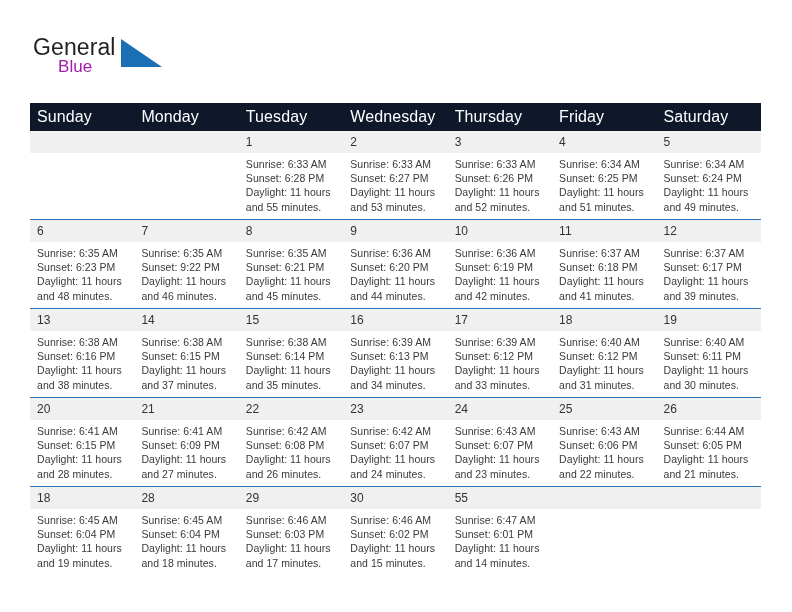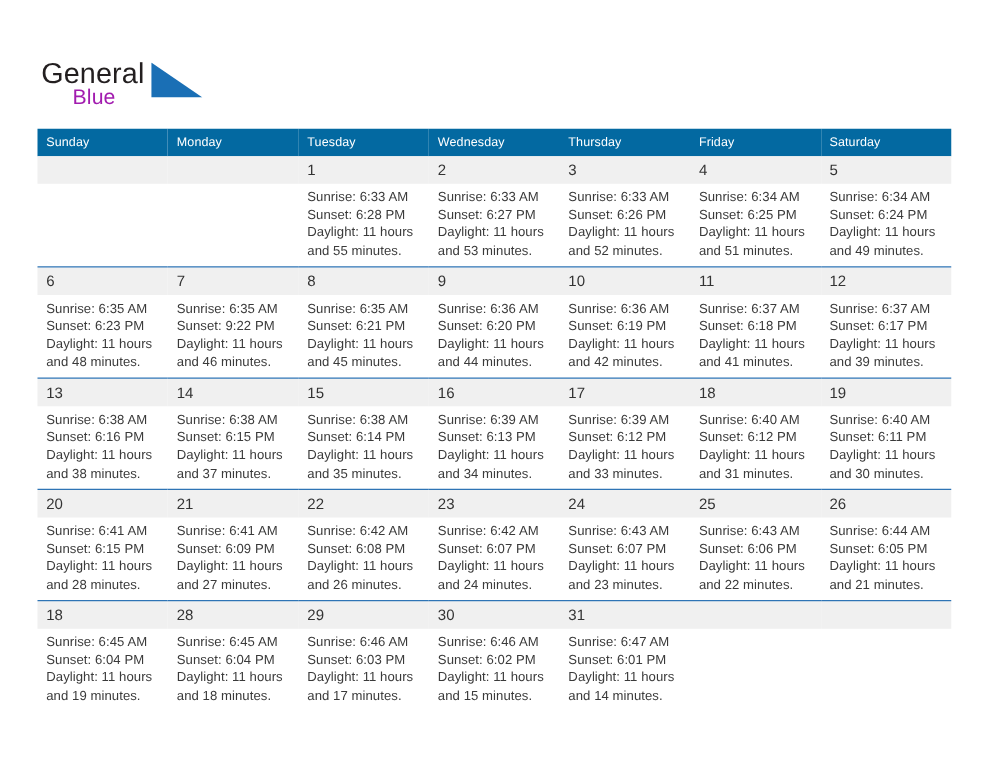--- a/index.html
+++ b/index.html
@@ -17,21 +17,21 @@
     position: relative;
     width: 792px;
     height: 612px;
     box-sizing: border-box;
   }
 
   
   .header {
     position: absolute;
     left: 0;
-    top: 11px;
+    top: 0;
     width: 644px;
     height: 98px;
   }
   .brand {
     position: absolute;
     left: 33px;
     top: 34px;
     width: 190px;
     height: 50px;
   }
@@ -90,24 +90,24 @@
     left: 30px;
     top: 103px;
     width: 731px;
   }
   .cal-table {
     width: 731px;
     border-collapse: collapse;
     table-layout: fixed;
   }
   .cal-table th {
-    background: #0369a1;
+    background: #0f172a;
     color: #ffffff;
     font-weight: normal;
-    font-size: 10px;
+    font-size: 16px;
     text-align: left;
     padding: 5px 0 5px 7px;
     height: 12px;
     letter-spacing: 0.1px;
   }
   .cal-table td {
     vertical-align: top;
     padding: 0;
     border-top: 1.6px solid #2e74b5;
     height: 88px;
@@ -517,21 +517,21 @@
                 <div class="info">
                   <div>Sunrise: 6:46 AM</div>
                   <div>Sunset: 6:02 PM</div>
                   <div>Daylight: 11 hours</div>
                   <div>and 15 minutes.</div>
                 </div>
               </div>
             </td>
             <td>
               <div class="daycell">
-                <div class="daynum">31</div>
+                <div class="daynum">55</div>
                 <div class="info">
                   <div>Sunrise: 6:47 AM</div>
                   <div>Sunset: 6:01 PM</div>
                   <div>Daylight: 11 hours</div>
                   <div>and 14 minutes.</div>
                 </div>
               </div>
             </td>
             <td>
               <div class="daycell blank">

